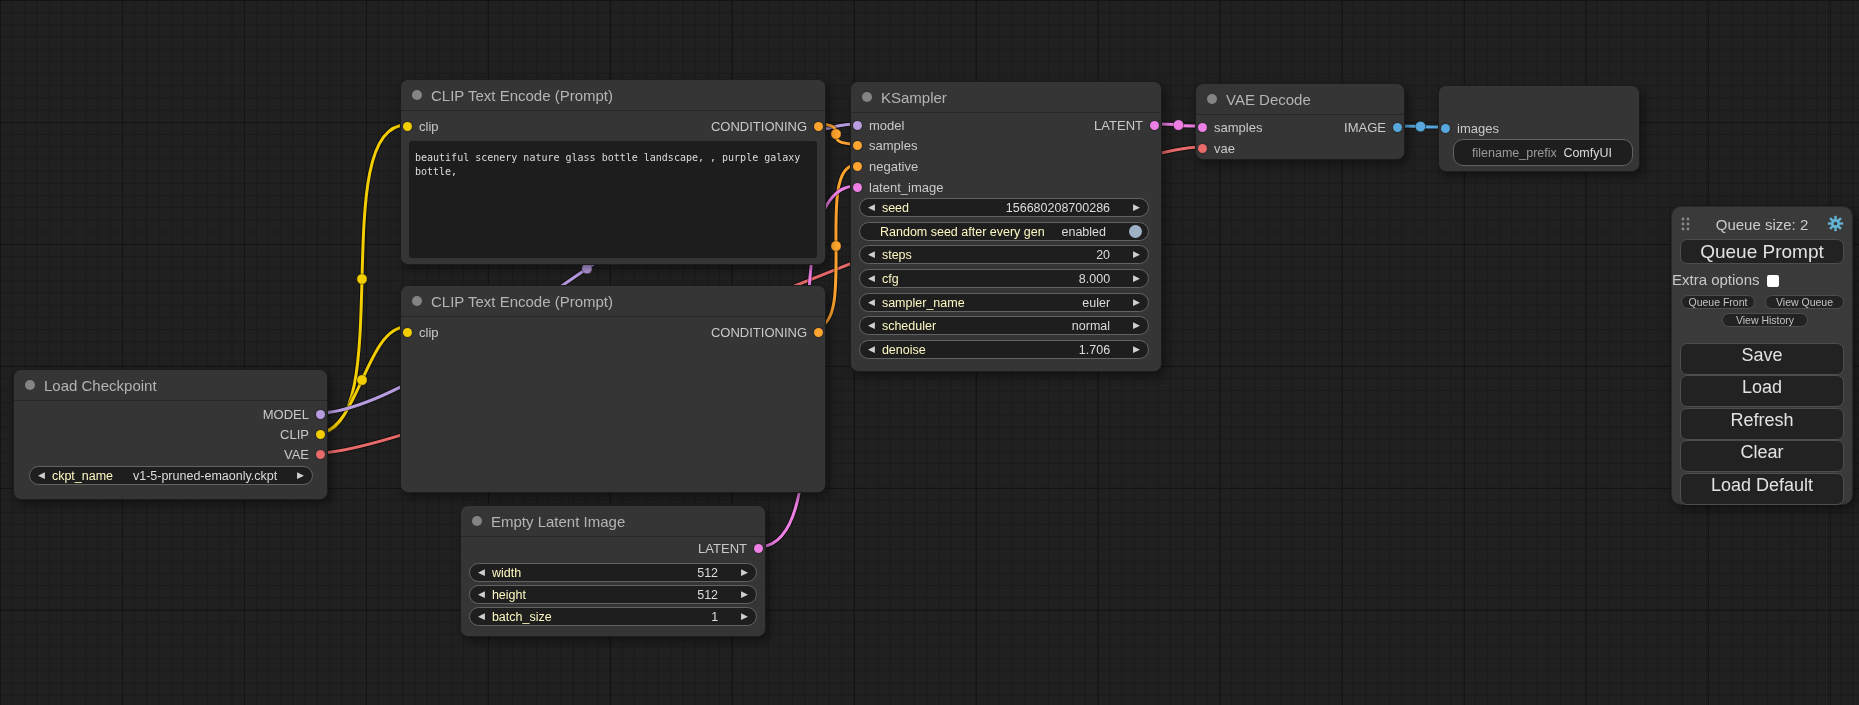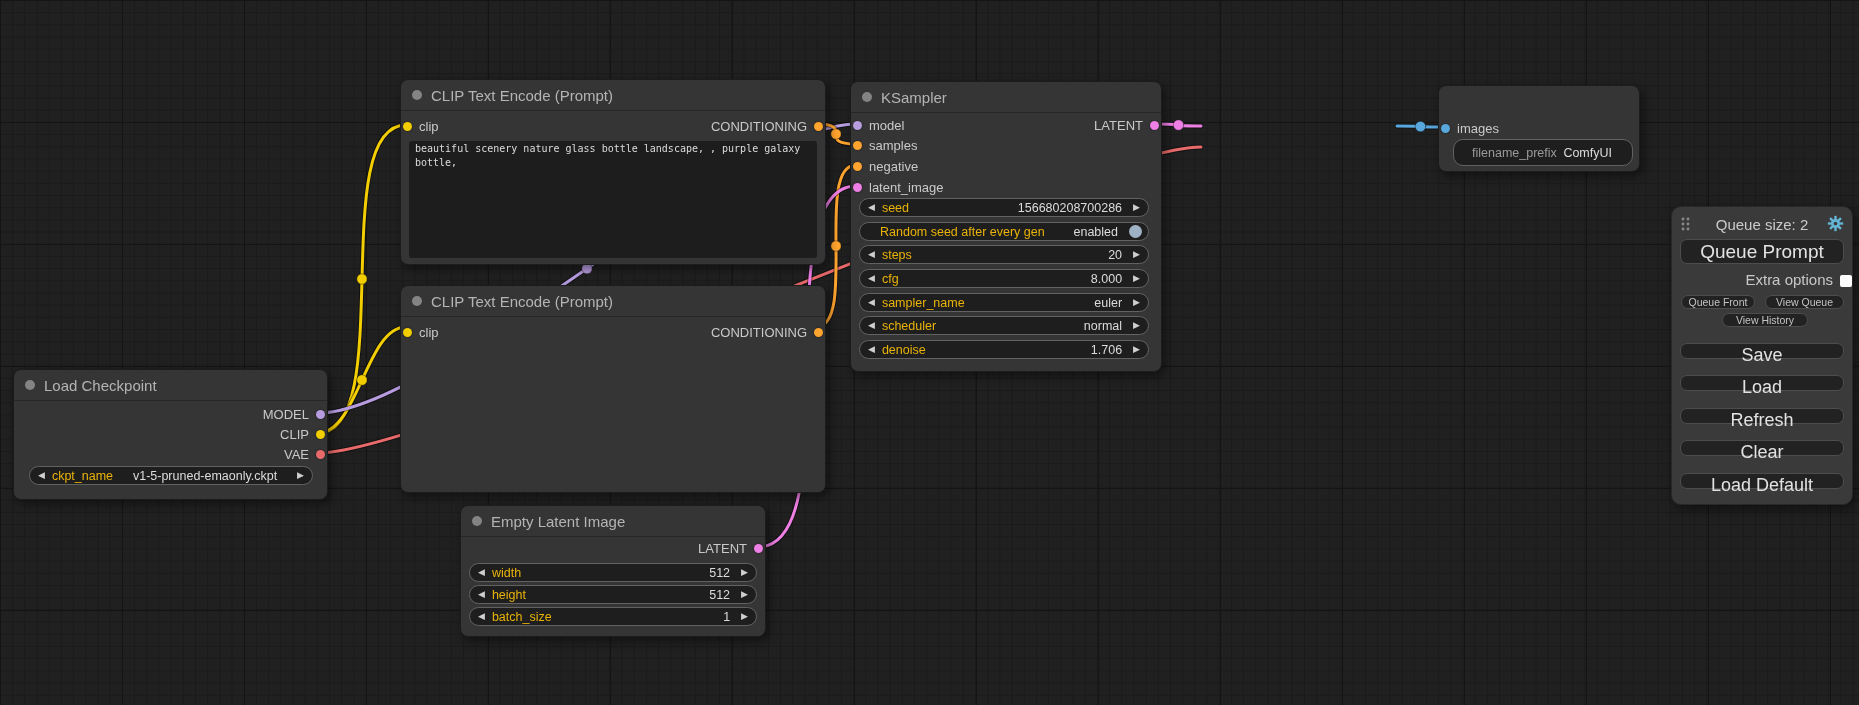--- a/index.html
+++ b/index.html
@@ -18,37 +18,37 @@
   .ntitle{position:absolute;top:0;left:0;right:0;height:30px;display:flex;align-items:center;
     gap:9px;padding:0 11px;font-size:15px;color:#b4b4b4;border-bottom:1px solid rgba(0,0,0,.25);}
   .ndot{width:10px;height:10px;border-radius:50%;background:#848484;flex:0 0 auto;}
   .port{position:absolute;height:16px;display:flex;align-items:center;gap:7px;
     font-size:13px;color:#c9c9c9;}
   .port.in{left:2px;}
   .port.out{right:2px;flex-direction:row;}
   .pdot{width:9px;height:9px;border-radius:50%;flex:0 0 auto;box-shadow:0 0 2px rgba(0,0,0,.6);}
   .prompt{position:absolute;left:8px;right:8px;background:#1d1d1d;border-radius:3px;
     font-family:"DejaVu Sans Mono",monospace;font-size:10px;line-height:1.4;color:#dcdcdc;
-    padding:1px 6px;white-space:pre-wrap;overflow:hidden;box-sizing:border-box;}
+    padding:10px 6px;white-space:pre-wrap;overflow:hidden;box-sizing:border-box;}
   .widget{position:absolute;left:8px;right:8px;height:19px;background:#1e1e1e;
     border:1px solid #626262;border-radius:10px;display:flex;align-items:center;
     padding:0 8px;font-size:12.5px;box-sizing:border-box;white-space:nowrap;}
   .warr{color:#cfcfcf;font-size:9px;line-height:1;flex:0 0 auto;cursor:pointer;}
-  .wlabel{color:#eab308;margin-left:7px;flex:0 0 auto;}
-  .wvalue{color:#dcdcdc;margin-left:auto;margin-right:11px;}
+  .wlabel{color:#fef9c3;margin-left:7px;flex:0 0 auto;}
+  .wvalue{color:#dcdcdc;margin-left:auto;margin-right:23px;}
   .wvalue.center{margin-left:auto;margin-right:auto;}
   .toggle{width:13px;height:13px;border-radius:50%;flex:0 0 auto;margin-right:-2px;}
   .qpanel{position:absolute;left:1671px;top:206px;width:180px;height:297px;background:#3a3a3a;
     border:1px solid #282828;border-radius:10px;box-shadow:3px 4px 12px rgba(0,0,0,.5);z-index:3;}
   .qtitle{position:absolute;top:9px;left:0;right:0;text-align:center;font-size:15px;color:#cbcbcb;}
   .qbtn{position:absolute;background:#222;border:1px solid #4d4d4d;color:#e2e2e2;
     text-align:center;box-sizing:border-box;cursor:pointer;}
-  .qbig{left:8px;right:8px;height:16px;border-radius:7px;font-size:18px;line-height:22px;}
+  .qbig{left:8px;right:8px;height:32px;border-radius:7px;font-size:18px;line-height:22px;}
   .qsmall{height:14px;border-radius:8px;font-size:10.5px;line-height:12px;color:#c3c3c3;}
-  .extra{position:absolute;top:64px;left:0;right:0;text-align:right;font-size:15px;color:#c8c8c8;}
+  .extra{position:absolute;top:64px;left:0;right:0;text-align:left;font-size:15px;color:#c8c8c8;}
   .checkbox{display:inline-block;width:12px;height:12px;background:#fff;border-radius:2px;
     vertical-align:-2px;margin-left:7px;}
   .draghandle{position:absolute;left:9px;top:10px;}
   .gear{position:absolute;right:8px;top:8px;cursor:pointer;}
 </style>
 </head>
 <body>
 
 <div id="canvas">
 
@@ -228,20 +228,38 @@
       <span class="warr">▶</span>
     </div>
     <div class="widget" style="top:258px;right:12px;">
       <span class="warr">◀</span>
       <span class="wlabel">denoise</span>
       <span class="wvalue">1.706</span>
       <span class="warr">▶</span>
     </div>
   </div>
 
+  <div class="node" style="left:1195px;top:83px;width:208px;height:75px;">
+    <div class="ntitle">
+      <span class="ndot"></span>
+      <span>VAE Decode</span>
+    </div>
+    <div class="port in" style="top:35px">
+      <span class="pdot" style="background: rgb(238, 127, 229);"></span>
+      <span>samples</span>
+    </div>
+    <div class="port in" style="top:56px">
+      <span class="pdot" style="background: rgb(233, 106, 106);"></span>
+      <span>vae</span>
+    </div>
+    <div class="port out" style="top:35px">
+      <span>IMAGE</span>
+      <span class="pdot" style="background: rgb(88, 168, 221);"></span>
+    </div>
+  </div>
 
   <div class="node" style="left:1438px;top:85px;width:200px;height:85px;">
     <div class="port in" style="top:34px">
       <span class="pdot" style="background: rgb(88, 168, 221);"></span>
       <span>images</span>
     </div>
     <div class="widget" style="top:53px;left:14px;right:6px;height:27px;">
       <span class="wlabel" style="margin-left:10px;color:#9a9a9a;">filename_prefix</span>
       <span class="wvalue" style="margin-right:12px;">ComfyUI</span>
     </div>

